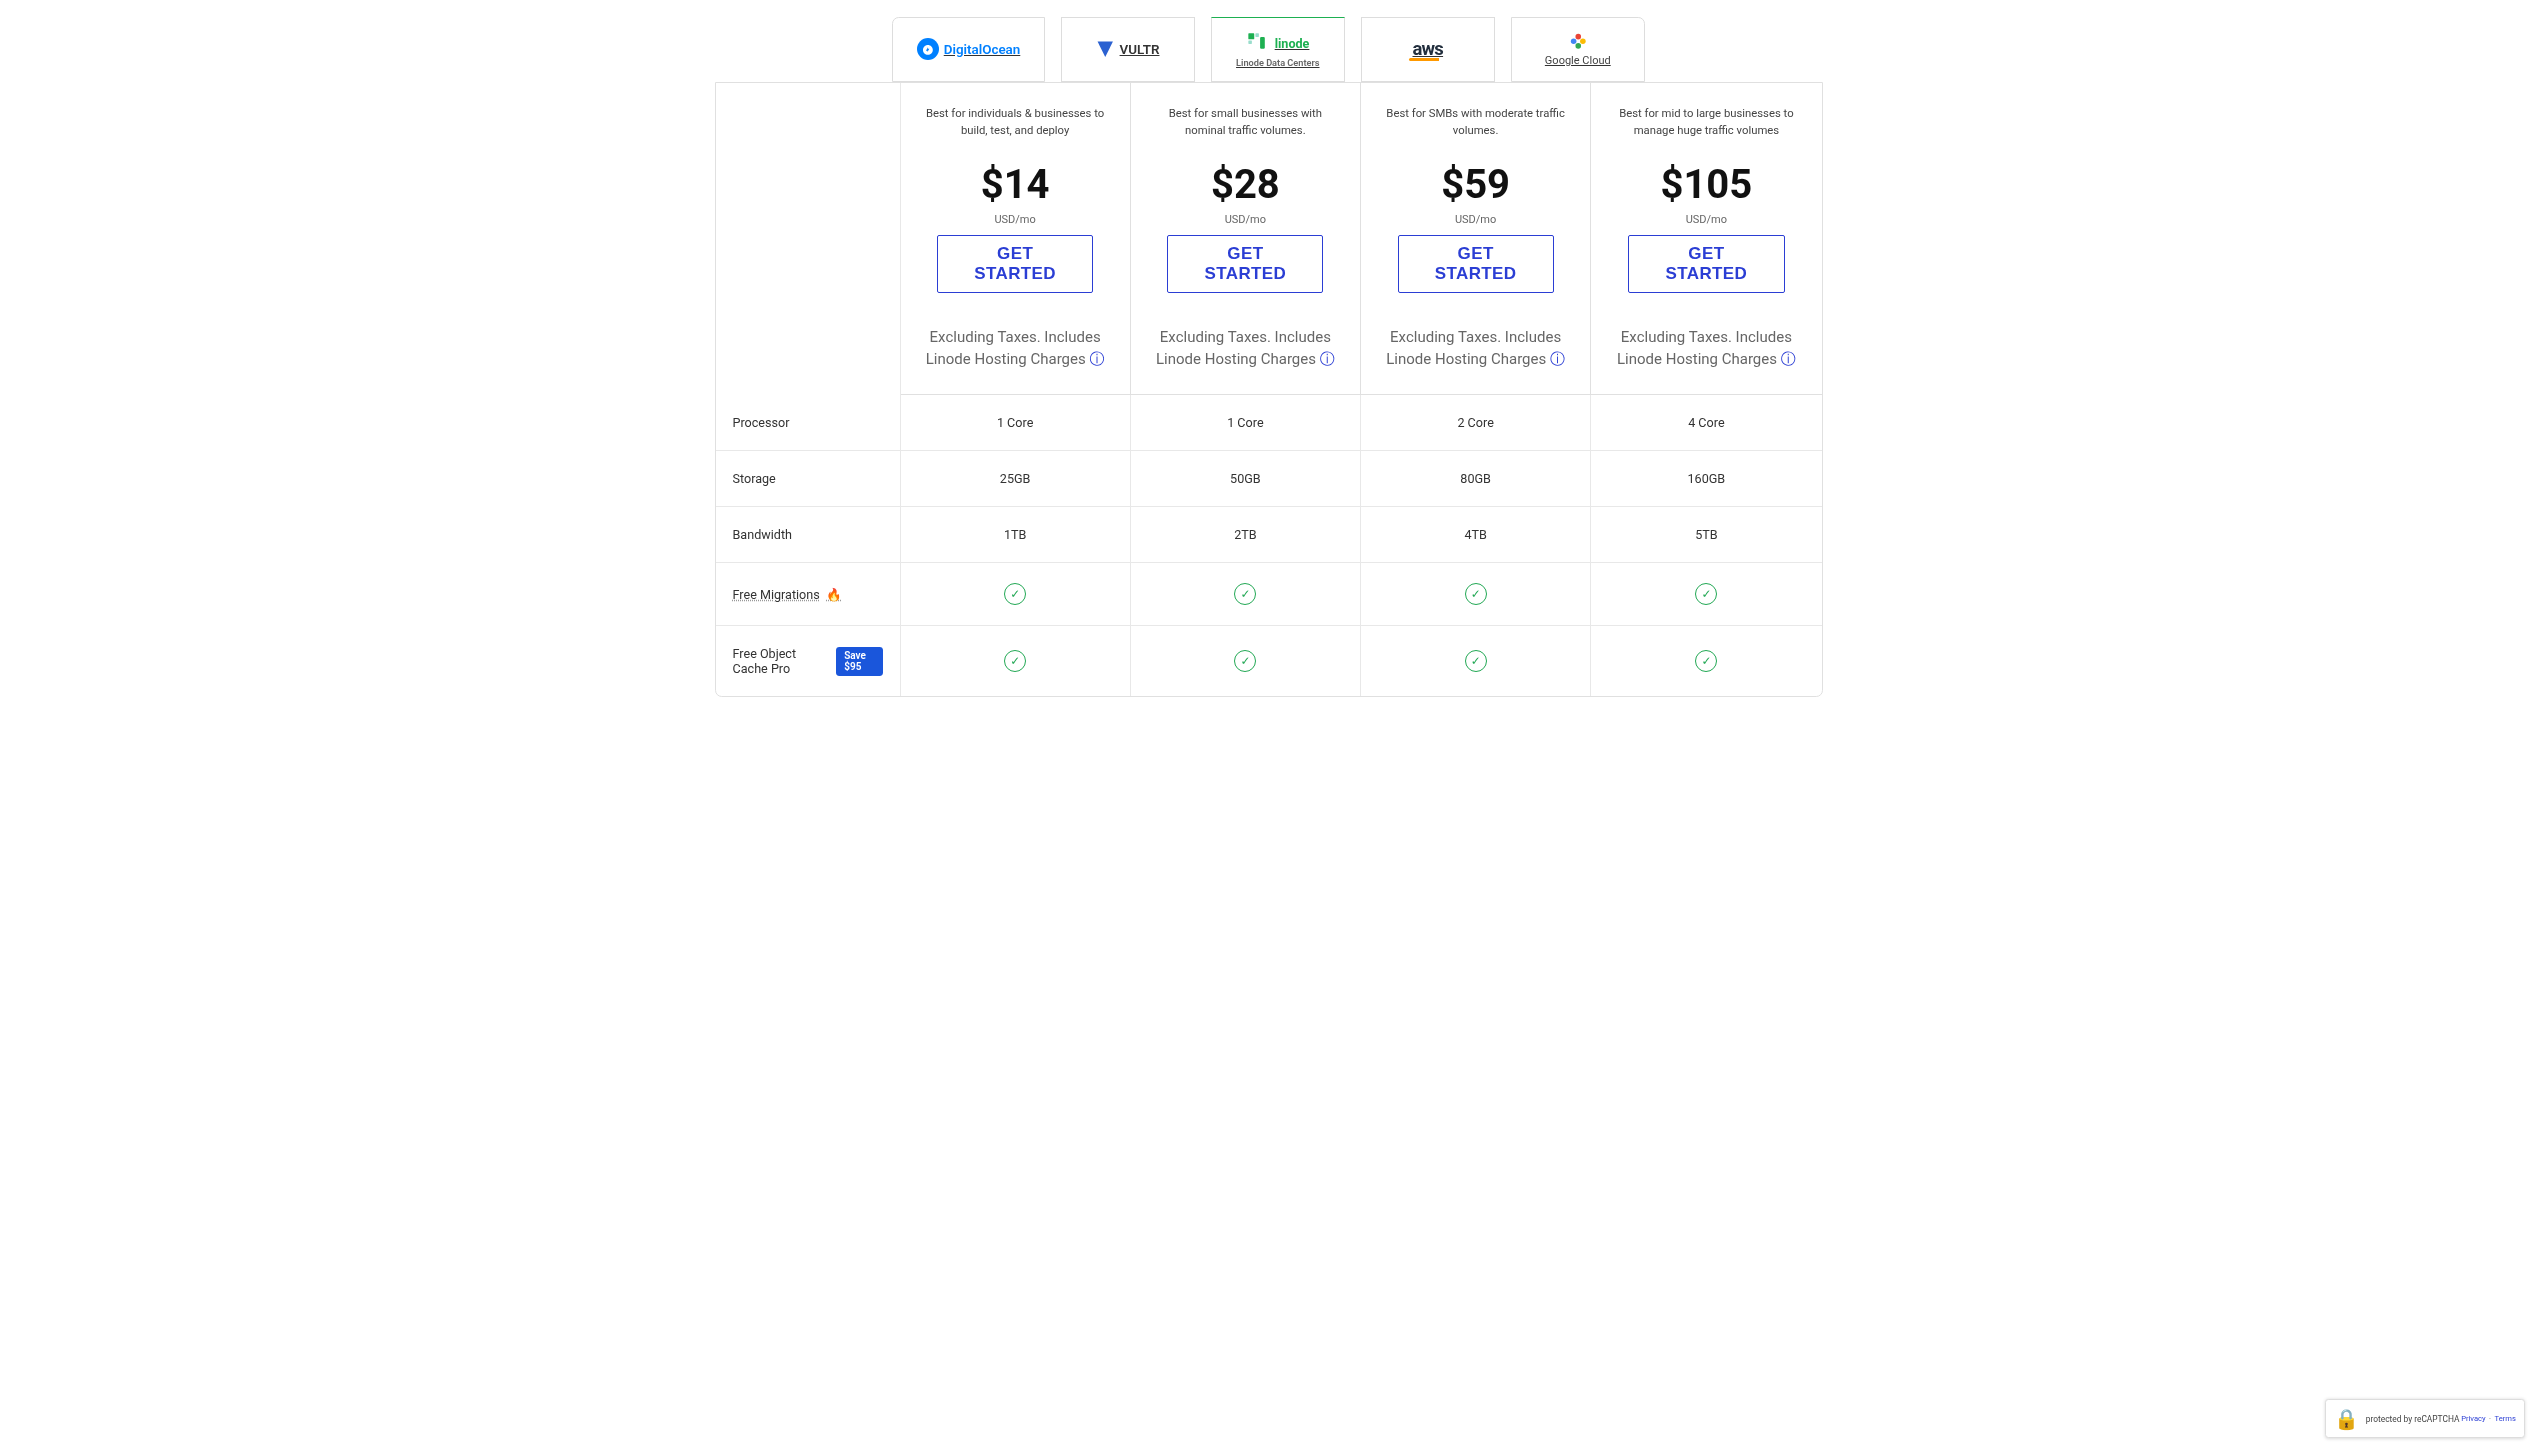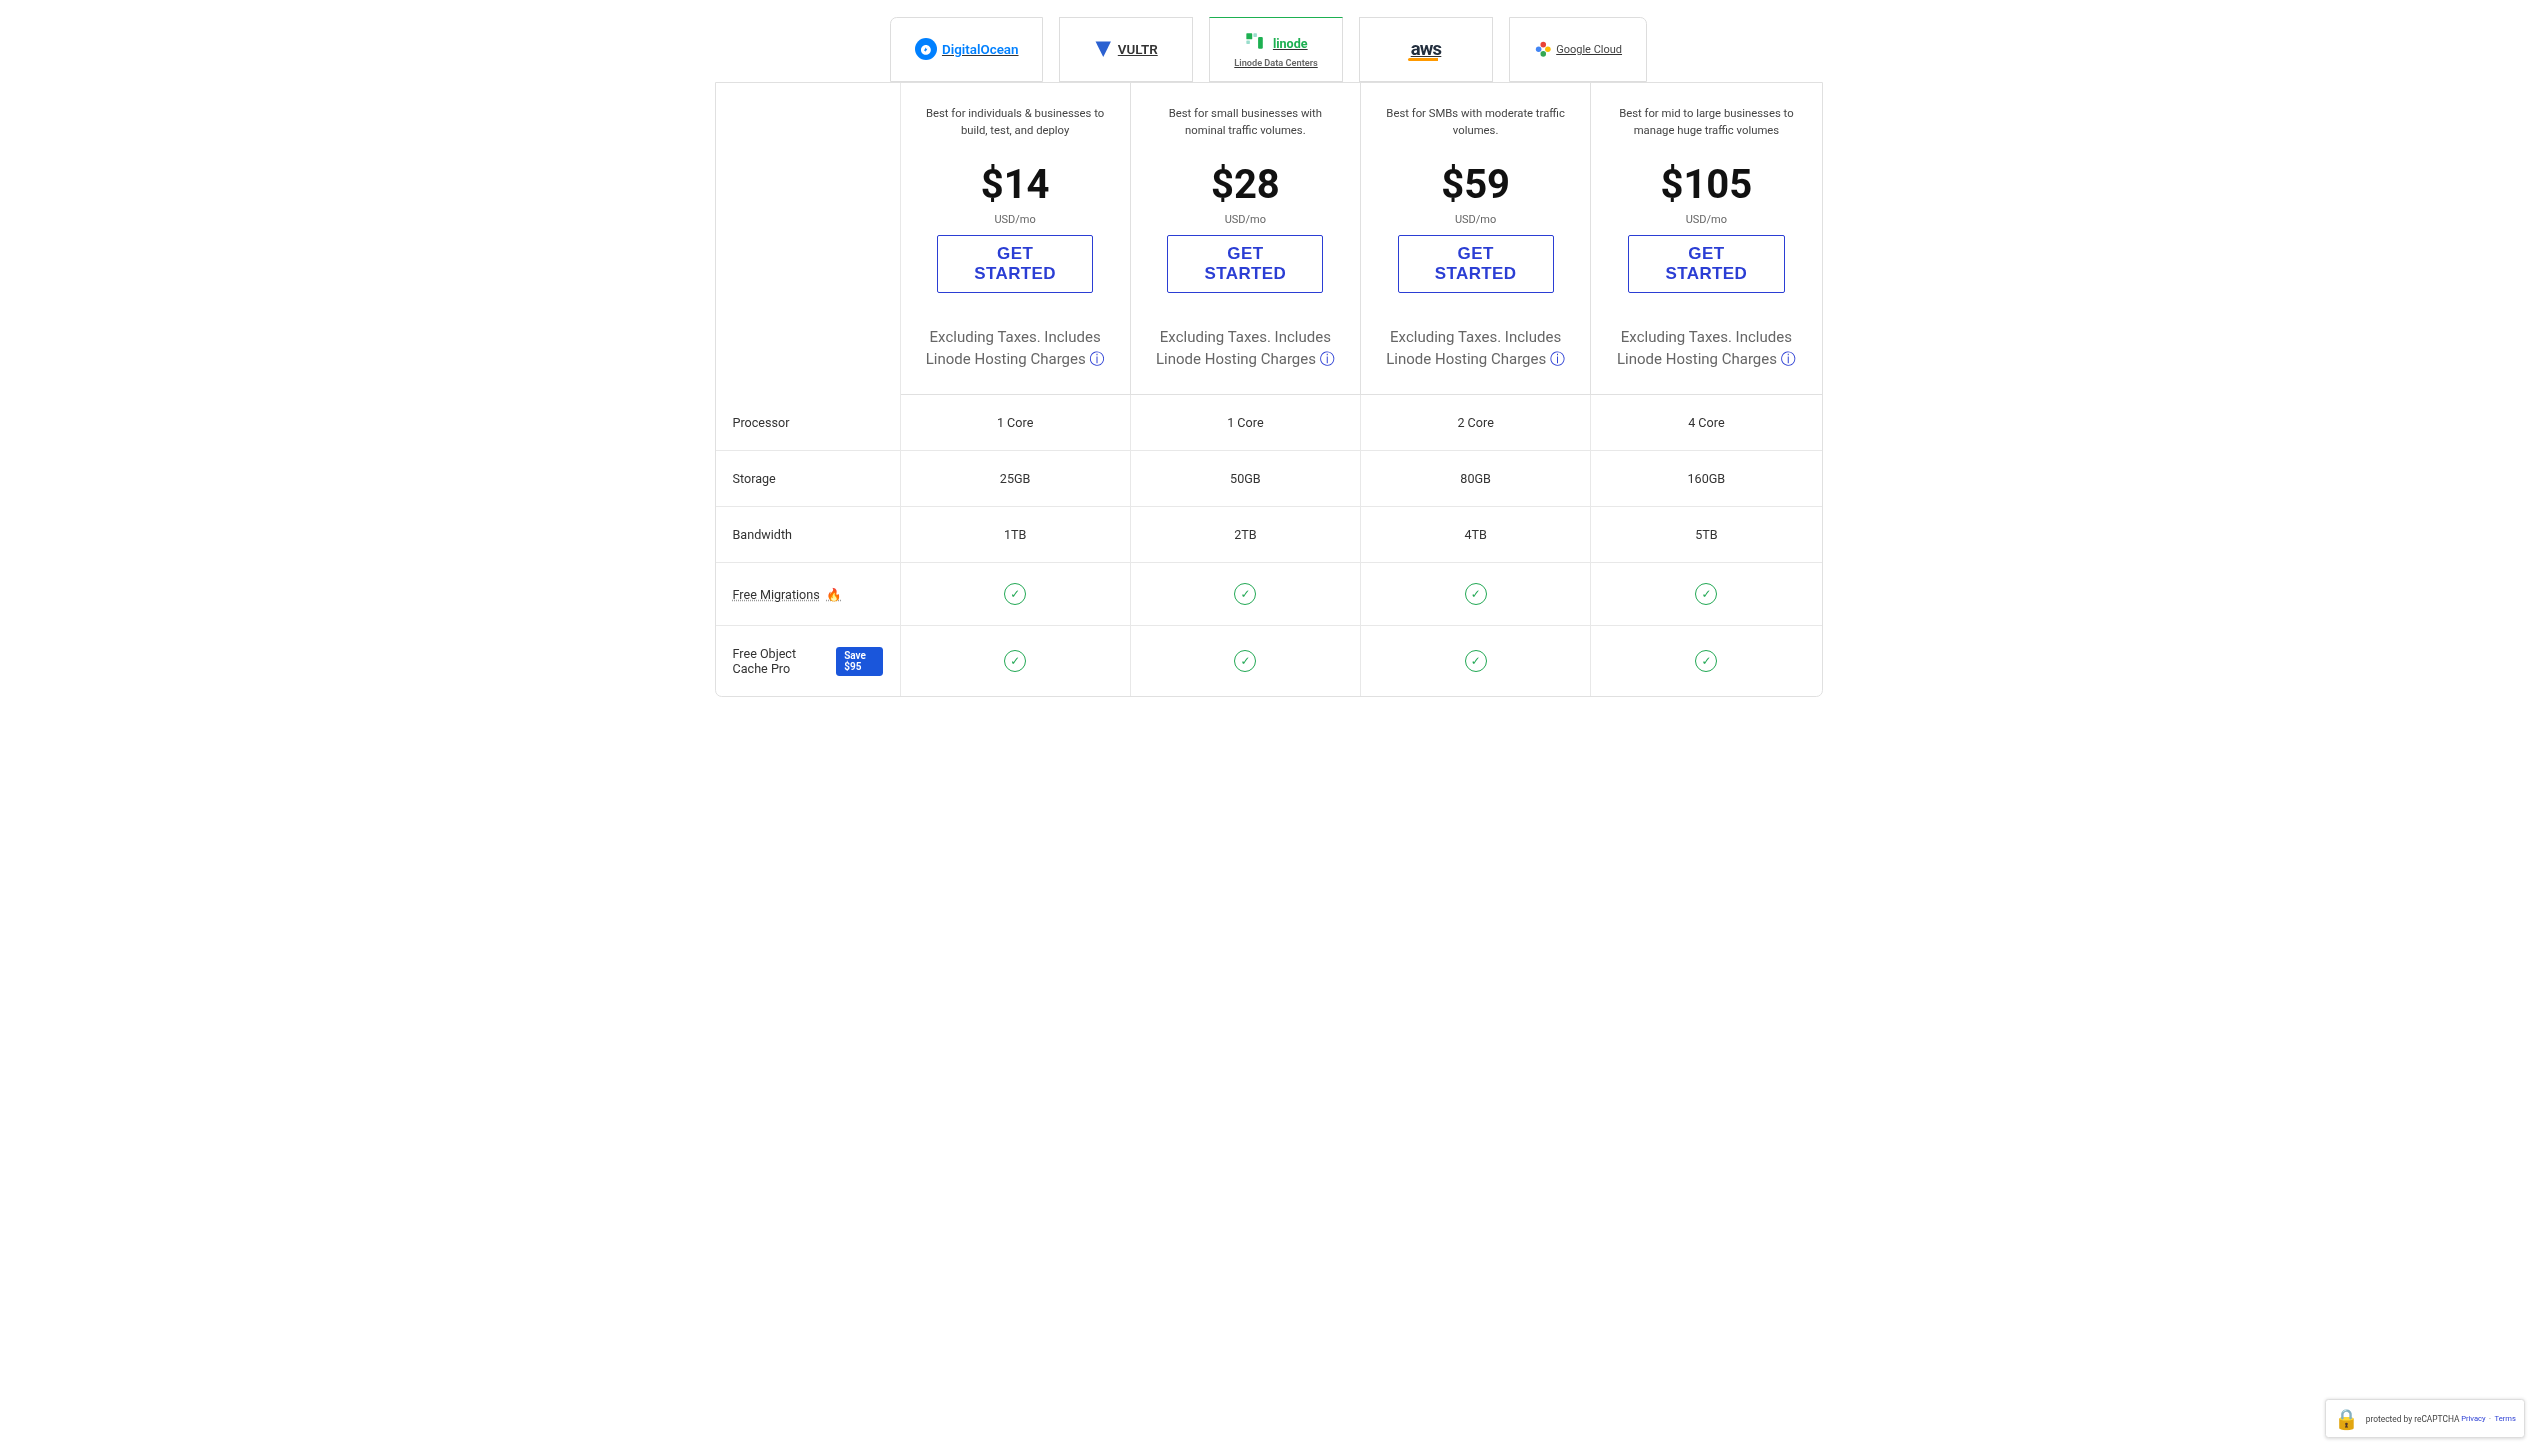--- a/index.html
+++ b/index.html
@@ -54,21 +54,21 @@
     .logo-vultr {
       display: flex; align-items: center; gap: 5px;
       font-weight: 600; font-size: 13.4px; color: #333;
     }
     .logo-linode {
       display: flex; flex-direction: column; align-items: center;
       font-weight: 600; font-size: 11.8px; color: #1db051;
     }
     .logo-gcloud {
       display: flex; align-items: center; gap: 4.2px;
-      font-size: 11px; color: #555;
+      font-size: 11px; color: #555; flex-direction: column;
     }
 
     
     .pricing-grid {
       display: grid;
       grid-template-columns: 185px 1fr 1fr 1fr 1fr;
       border: 0.8px solid #e0e0e0;
       border-radius: 0 0 6.7px 6.7px;
     }
 

